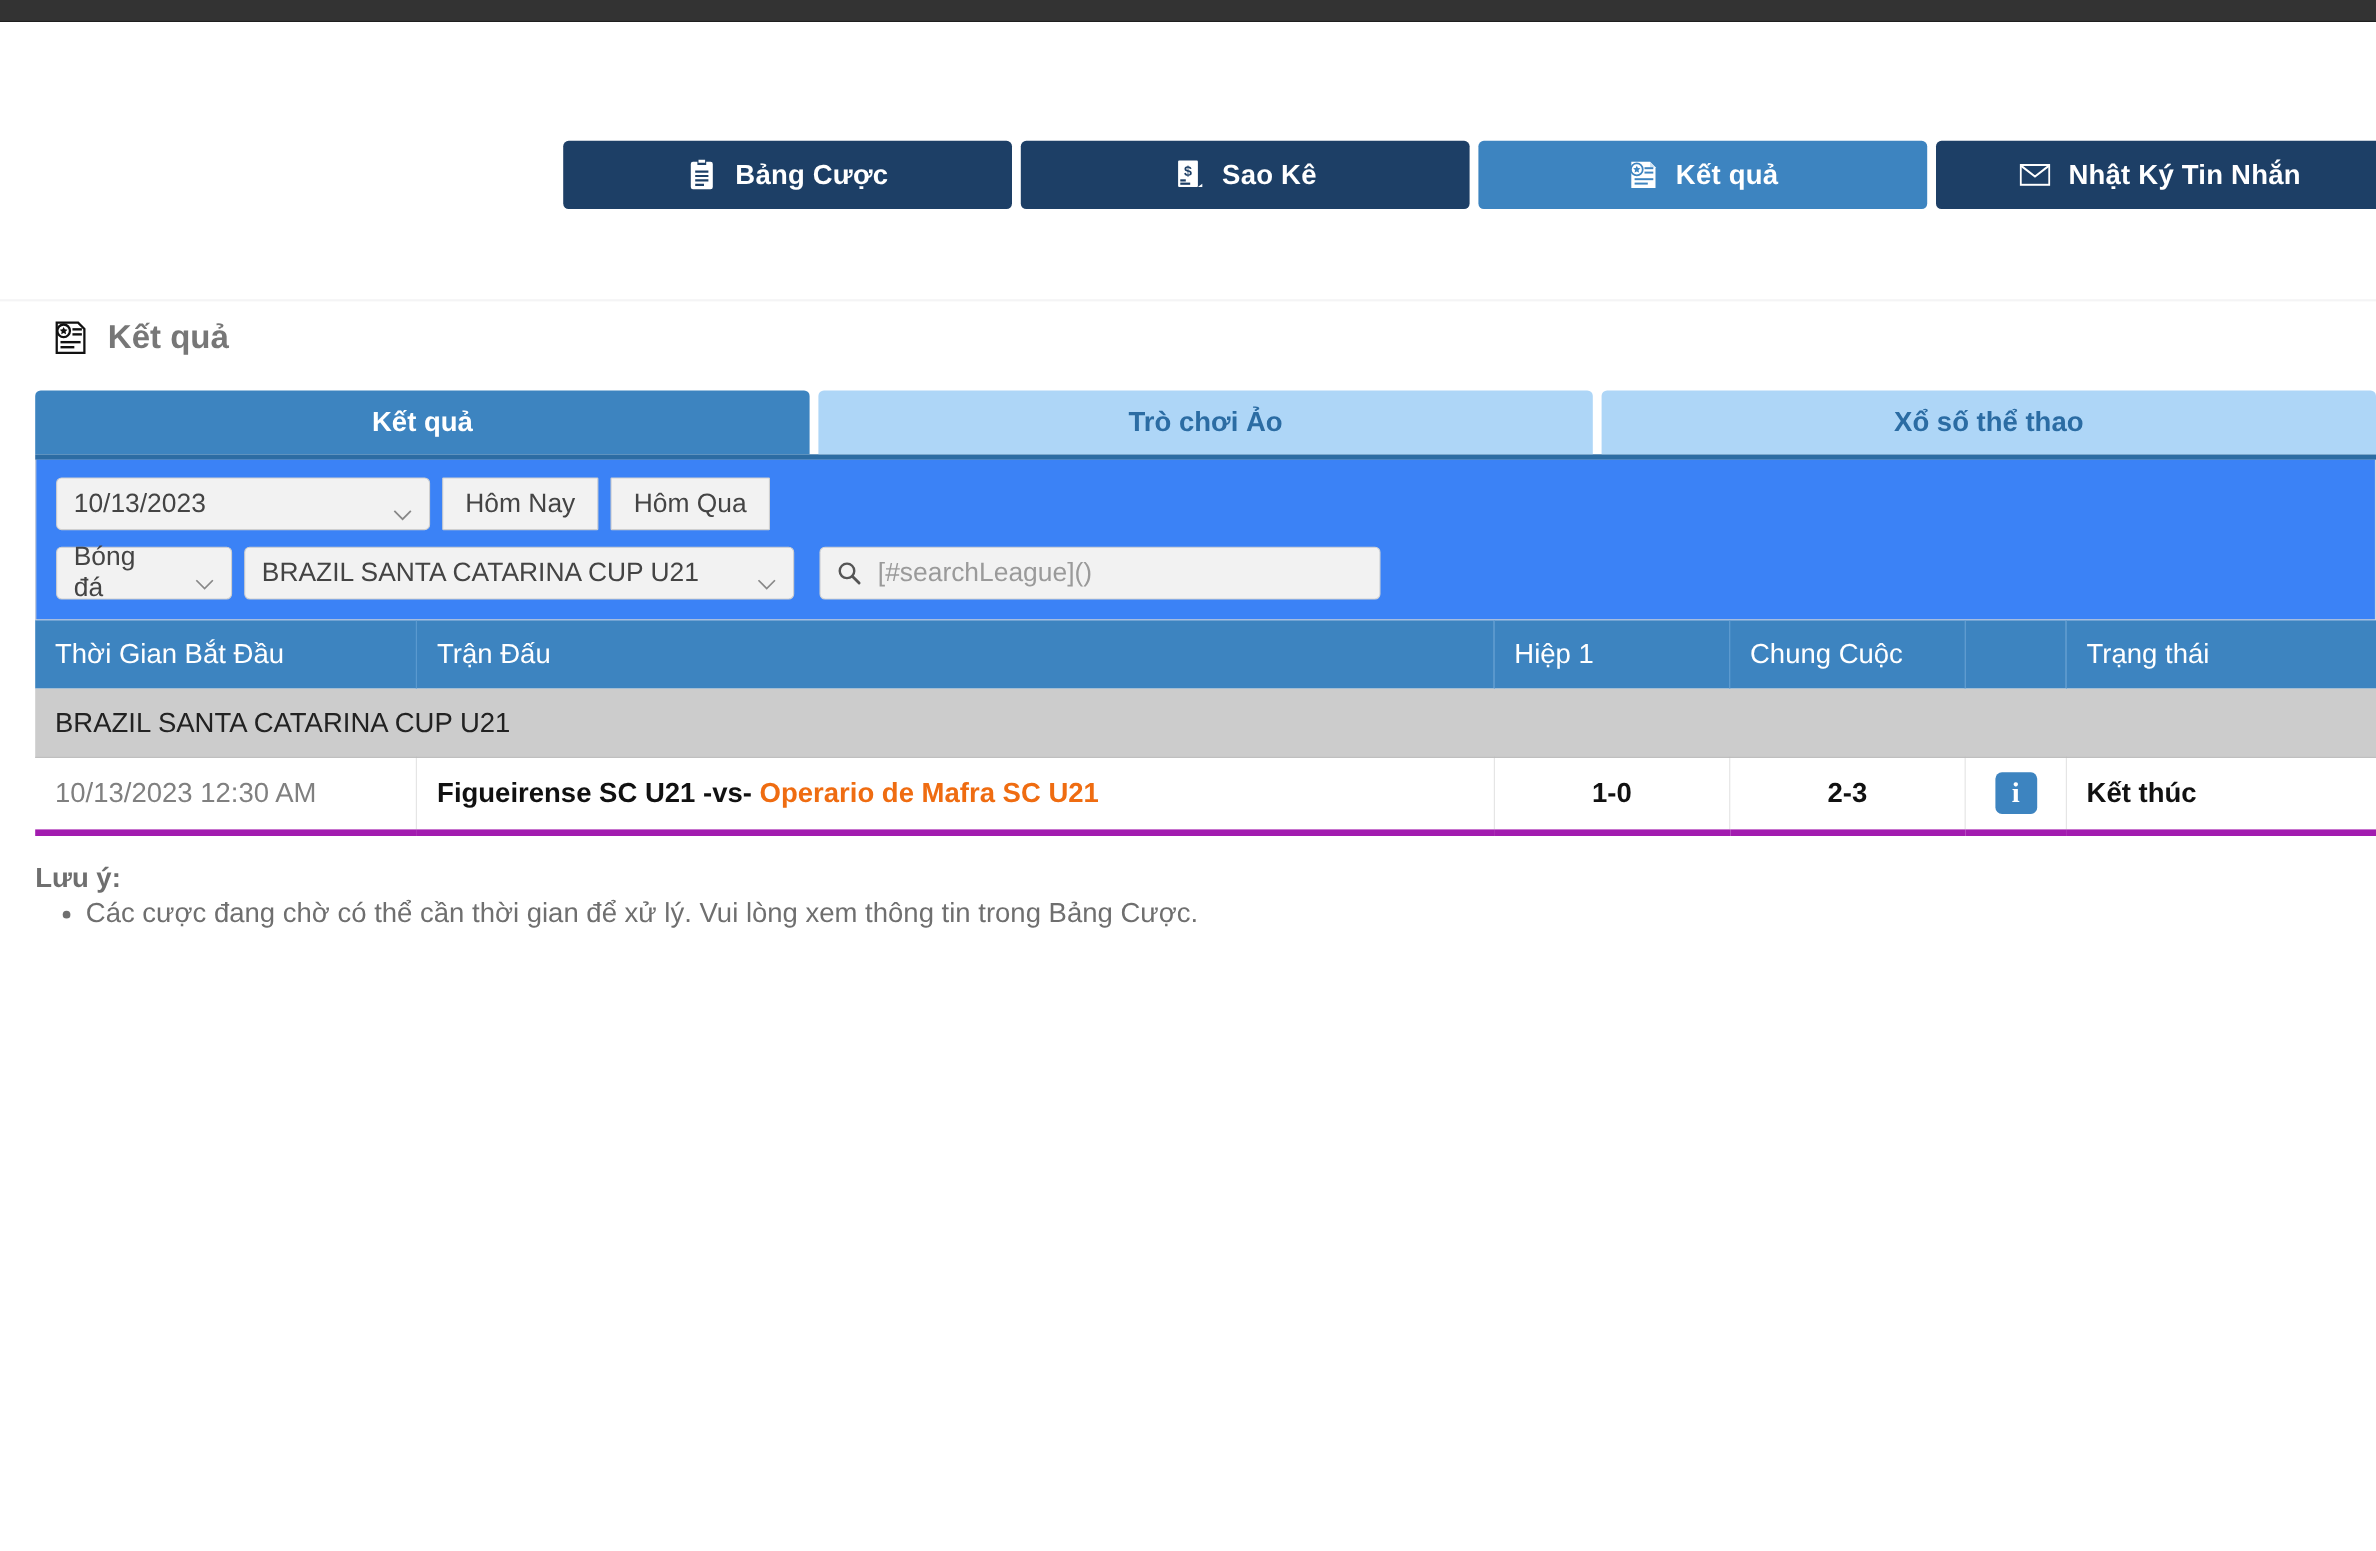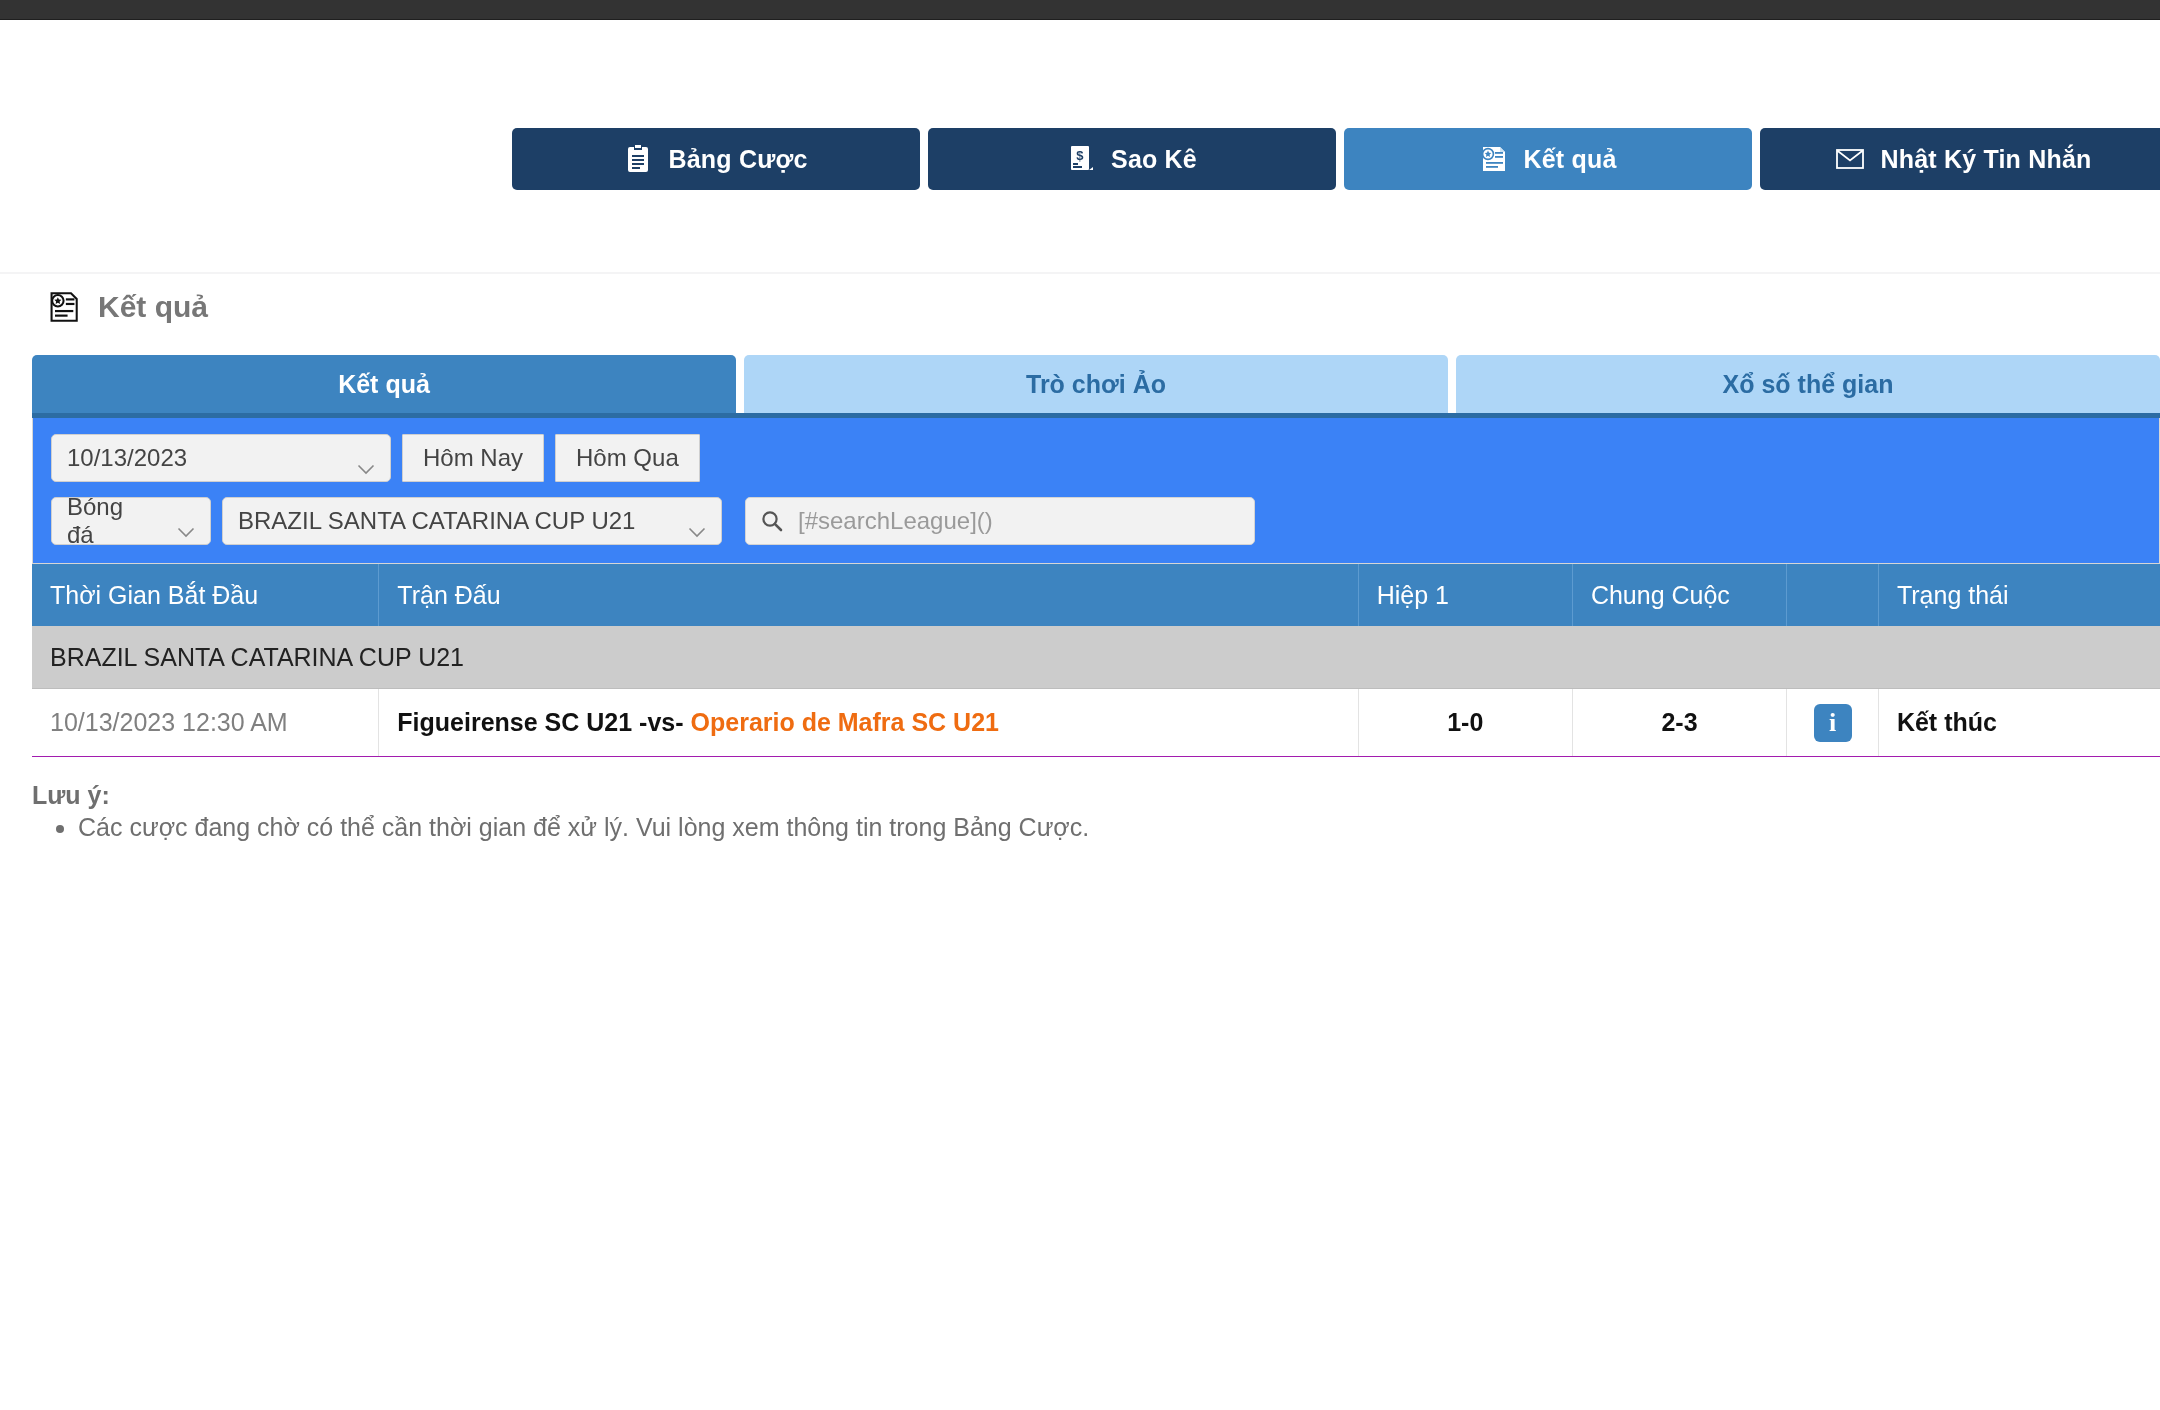--- a/index.html
+++ b/index.html
@@ -240,21 +240,21 @@
     color: #222222;
     font-size: 25px;
     height: 62px;
     padding: 0 18px;
     border-bottom: 1px solid #bdbdbd;
   }
 
   tr.matchrow td {
     height: 68px;
     background: #ffffff;
-    border-bottom: 1px solid #a21caf;
+    border-bottom: 6px solid #a21caf;
     border-left: 1px solid #e3e3e3;
     padding: 0 18px;
     font-size: 25px;
     box-sizing: border-box;
     vertical-align: middle;
   }
   tr.matchrow td:first-child { border-left: none; }
   td.time  { color: #808080; }
   td.match { font-weight: bold; color: #111111; }
   td.match .away { color: #ef6c11; }
@@ -375,21 +375,21 @@
 </div>
 
 <div class="tabs">
   <div class="tab active">
     <span>Kết quả</span>
   </div>
   <div class="tab">
     <span>Trò chơi Ảo</span>
   </div>
   <div class="tab">
-    <span>Xổ số thể gian</span>
+    <span>Xổ số thể thao</span>
   </div>
 </div>
 <div class="tabsline"></div>
 
 <div class="filters">
 
   <div class="filterrow">
     <div class="selectbox date">
       <span>10/13/2023</span>
       <span class="chev">

